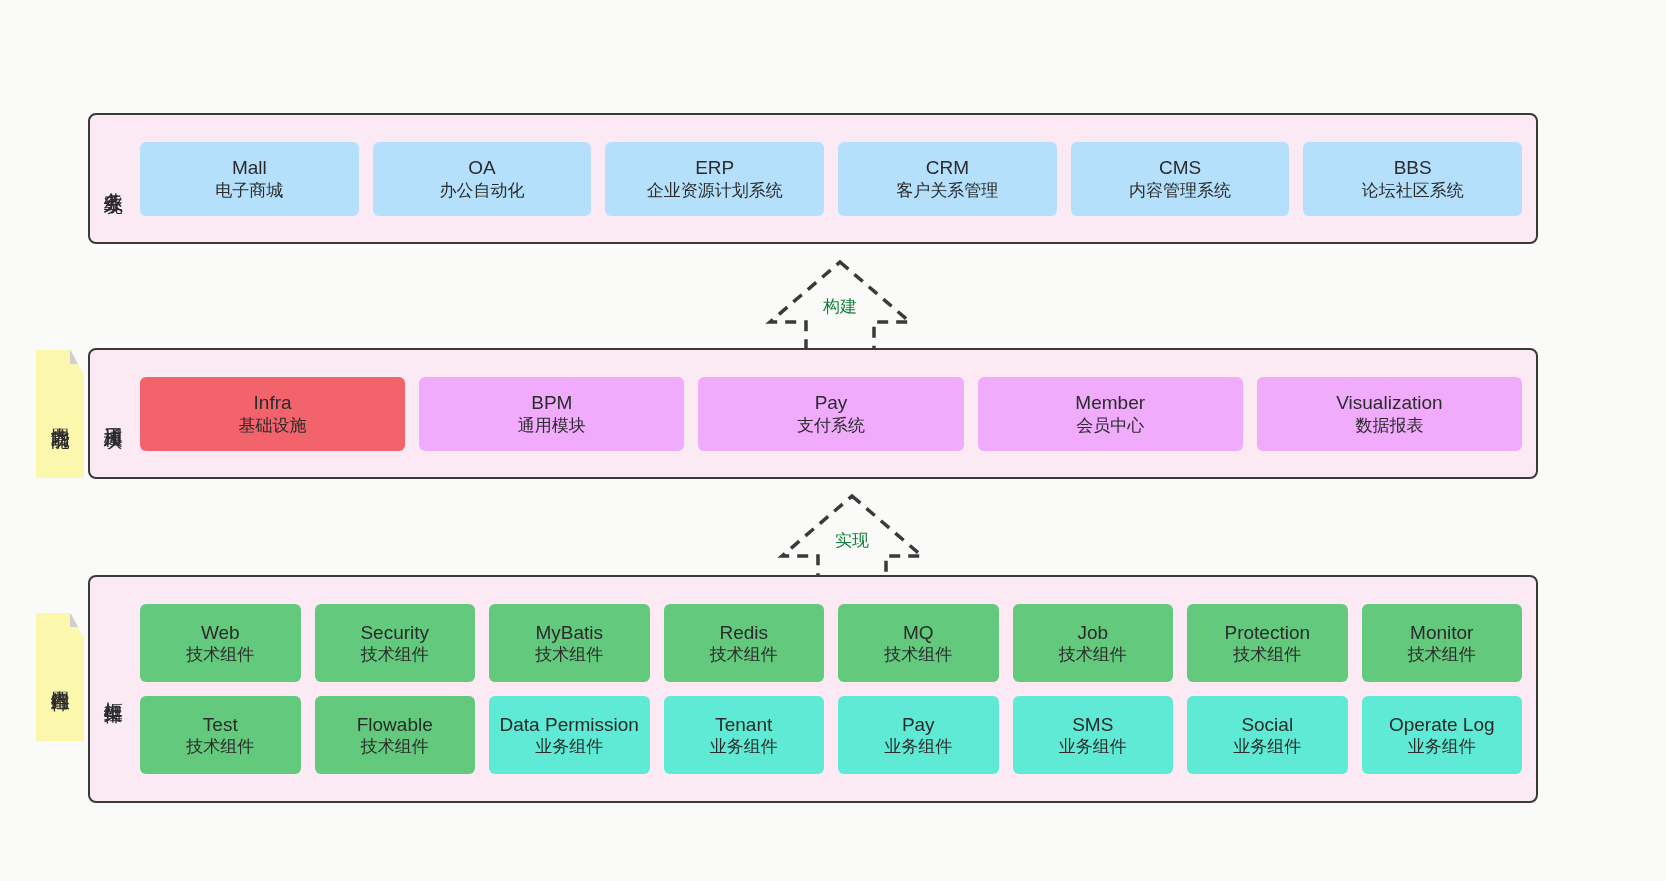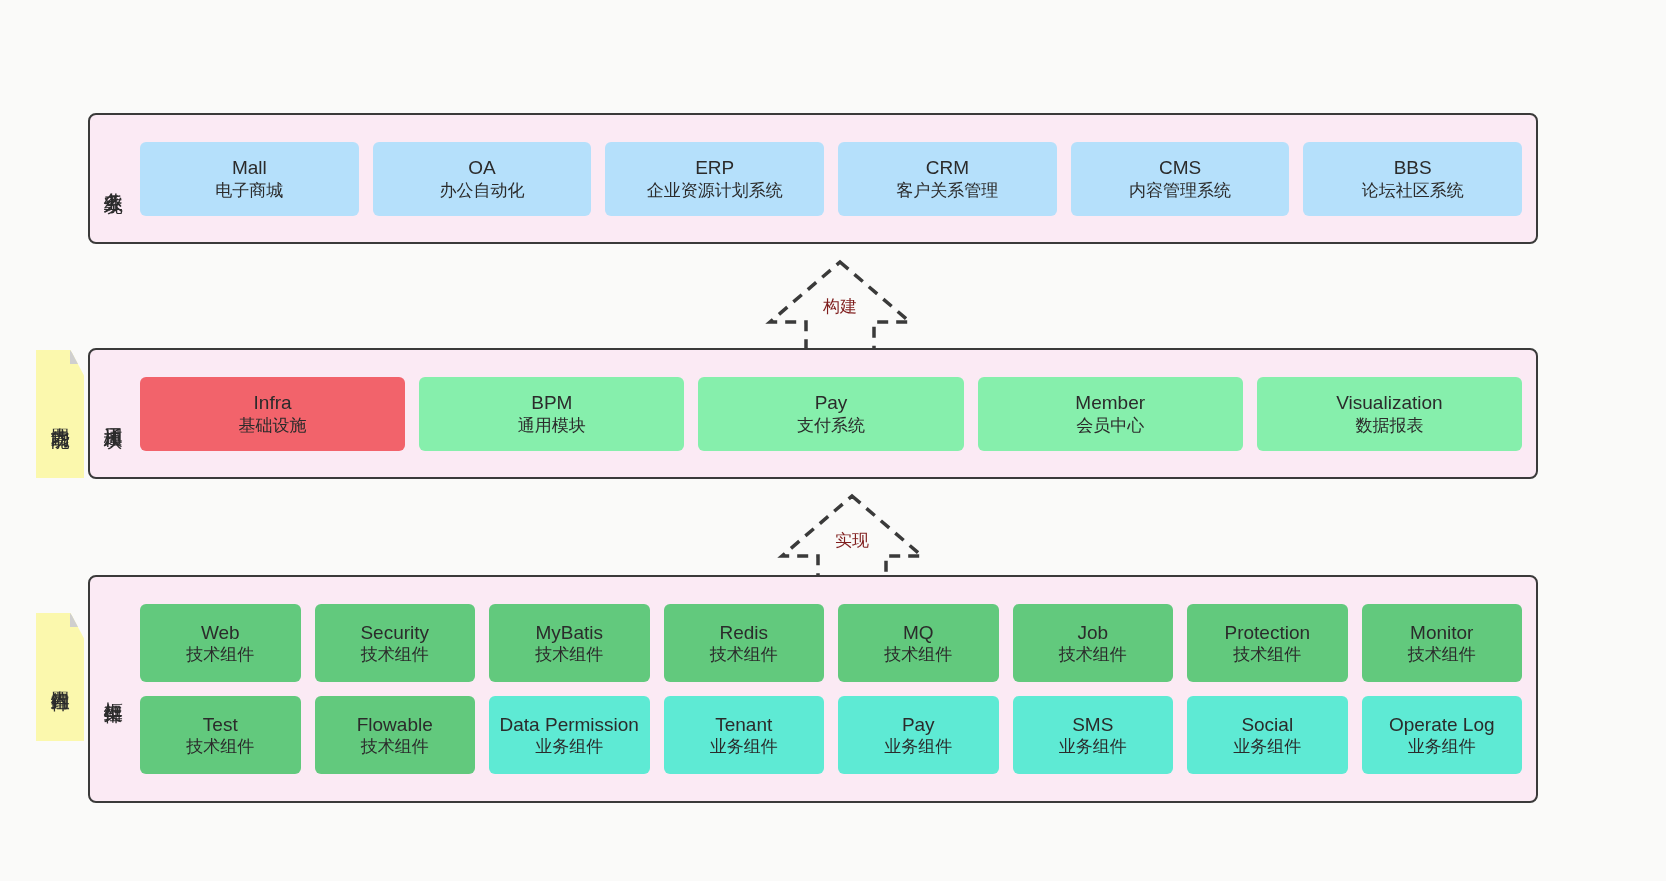--- a/index.html
+++ b/index.html
@@ -60,21 +60,21 @@
     text-align: center;
     color: #2b2b2b;
     padding: 6px 4px;
     line-height: 1.25;
   }
   .card .t { font-size: 19px; }
   .card .s { font-size: 17px; }
 
   .c-blue        { background: #b5e0fb; }
   .c-red         { background: #f2636b; }
-  .c-pink        { background: #86efac; }
+  .c-pink        { background: #f0abfc; }
   .c-green       { background: #62c97d; }
   .c-lightgreen  { background: #5eead4; justify-content: center; }
 
   .layer1 { left: 88px;  top: 113px; width: 1450px; height: 131px; }
   .layer1 .card { height: 74px; }
 
   .layer2 { left: 88px;  top: 348px; width: 1450px; height: 131px; }
   .layer2 .card { height: 74px; }
 
   .layer3 { left: 88px;  top: 575px; width: 1450px; height: 228px; }
@@ -113,21 +113,21 @@
     width: 180px;
     height: 100px;
   }
   .arrow svg { display: block; width: 100%; height: 100%; }
   .arrow .lbl {
     position: absolute;
     left: 0; right: 0;
     top: 39px;
     text-align: center;
     font-size: 17px;
-    color: #7f1d1d;
+    color: #15803d;
   }
   .arrow1 { left: 750px; top: 256px; }
   .arrow2 { left: 762px; top: 490px; }
 </style>
 </head>
 <body>
 
 <div class="canvas">
 
   <div class="layer layer1">

